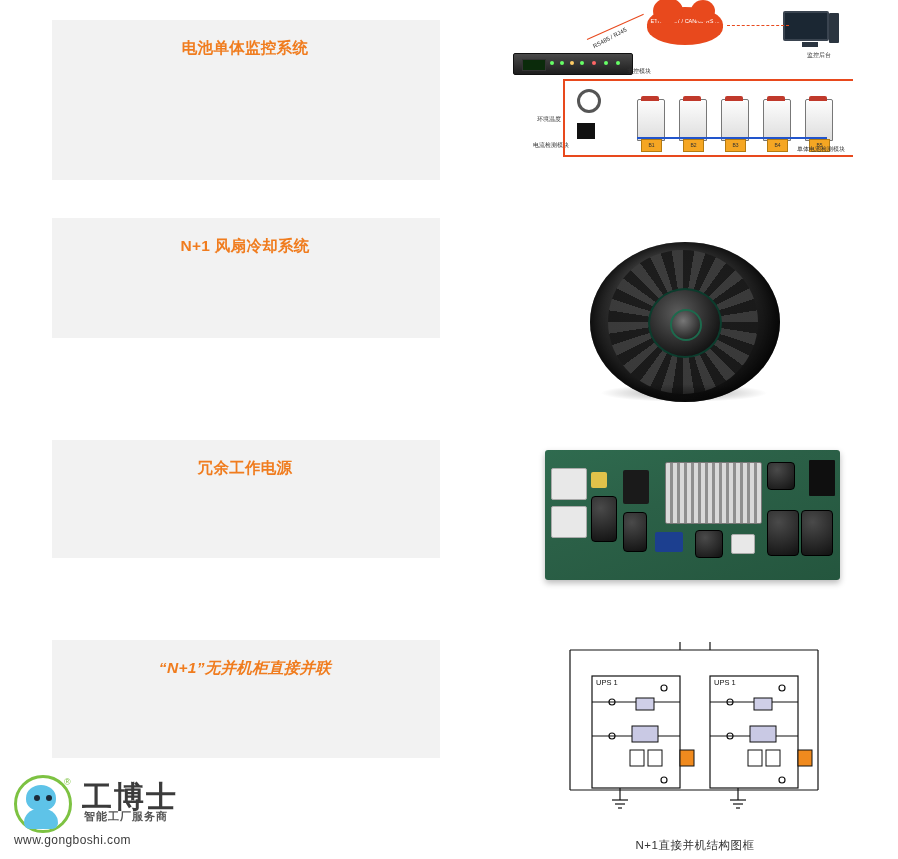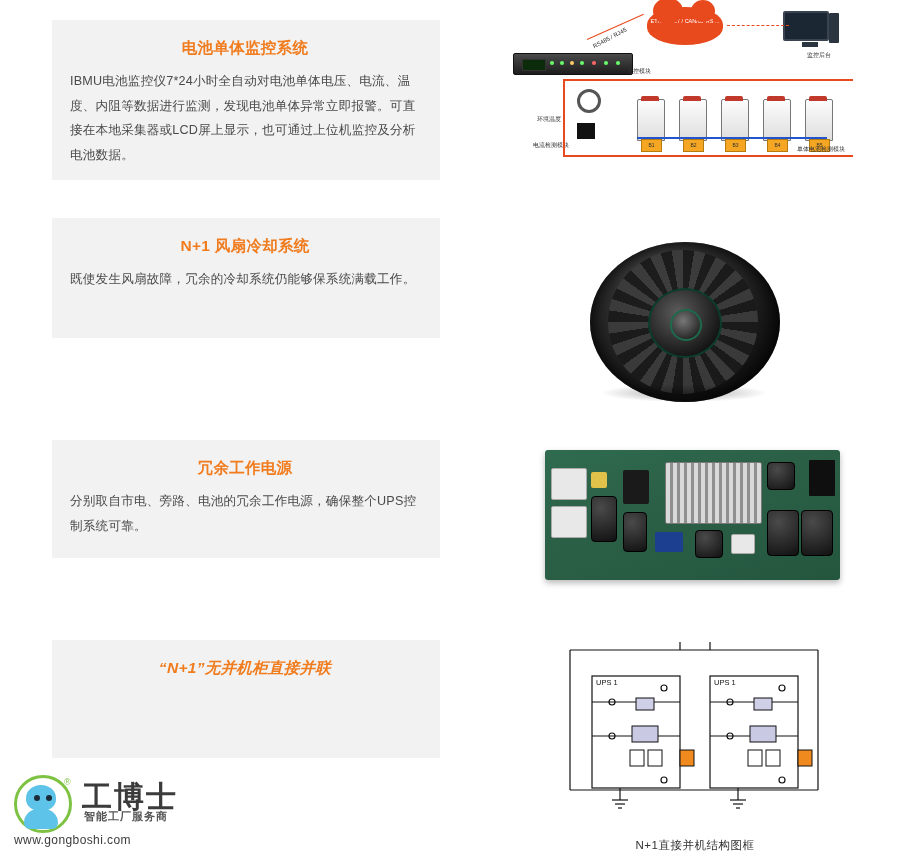--- a/index.html
+++ b/index.html
@@ -261,21 +261,20 @@
     position:absolute; left:56px; top:6px; font-size:9px; color:#7dc242;
   }
 </style>
 </head>
 <body>
 
 <div class="page">
 
   <div class="text-card" style="top:20px; height:160px;">
     <h2 class="card-title">电池单体监控系统</h2>
-    <p class="card-body">IBMU电池监控仪7*24小时全自动对电池单体电压、电流、温度、内阻等数据进行监测，发现电池单体异常立即报警。可直接在本地采集器或LCD屏上显示，也可通过上位机监控及分析电池数据。</p>
   </div>
 
   <div class="diagram1">
 
     <div class="d1-monitor">
       <div class="d1-mon-screen"></div>
       <div class="d1-mon-stand"></div>
       <div class="d1-mon-tower"></div>
     </div>
     <div class="d1-label" style="right:34px; top:46px;">监控后台</div>
@@ -327,35 +326,33 @@
     <div class="d1-label" style="left:292px; top:140px;">单体电池检测模块</div>
 
     <div class="d1-wire" style="left:58px; top:74px; width:290px; height:1.5px;"></div>
     <div class="d1-wire" style="left:58px; top:74px; width:1.5px; height:78px;"></div>
     <div class="d1-wire" style="left:58px; top:150px; width:290px; height:1.5px;"></div>
     <div class="d1-wire blue" style="left:132px; top:132px; width:190px; height:1.5px;"></div>
   </div>
 
   <div class="text-card" style="top:218px; height:120px;">
     <h2 class="card-title">N+1 风扇冷却系统</h2>
-    <p class="card-body">既使发生风扇故障，冗余的冷却系统仍能够保系统满载工作。</p>
   </div>
 
   <div class="fan">
     <div class="fan-outer"></div>
     <div class="fan-ring"></div>
     <div class="fan-hub">
         <div class="fan-hub-inner"></div>
       </div>
     <div class="fan-shadow"></div>
   </div>
 
   <div class="text-card" style="top:440px; height:118px;">
     <h2 class="card-title">冗余工作电源</h2>
-    <p class="card-body">分别取自市电、旁路、电池的冗余工作电源，确保整个UPS控制系统可靠。</p>
   </div>
 
   <div class="pcb">
     <div class="pcb-heatsink"></div>
     <div class="pcb-white" style="left:6px; top:18px; width:34px; height:30px;"></div>
     <div class="pcb-white" style="left:6px; top:56px; width:34px; height:30px;"></div>
     <div class="pcb-yellow" style="left:46px; top:22px; width:16px; height:16px;"></div>
     <div class="pcb-cap" style="left:46px; top:46px; width:24px; height:44px;"></div>
     <div class="pcb-blk" style="left:78px; top:20px; width:26px; height:34px;"></div>
     <div class="pcb-cap" style="left:78px; top:62px; width:22px; height:38px;"></div>

